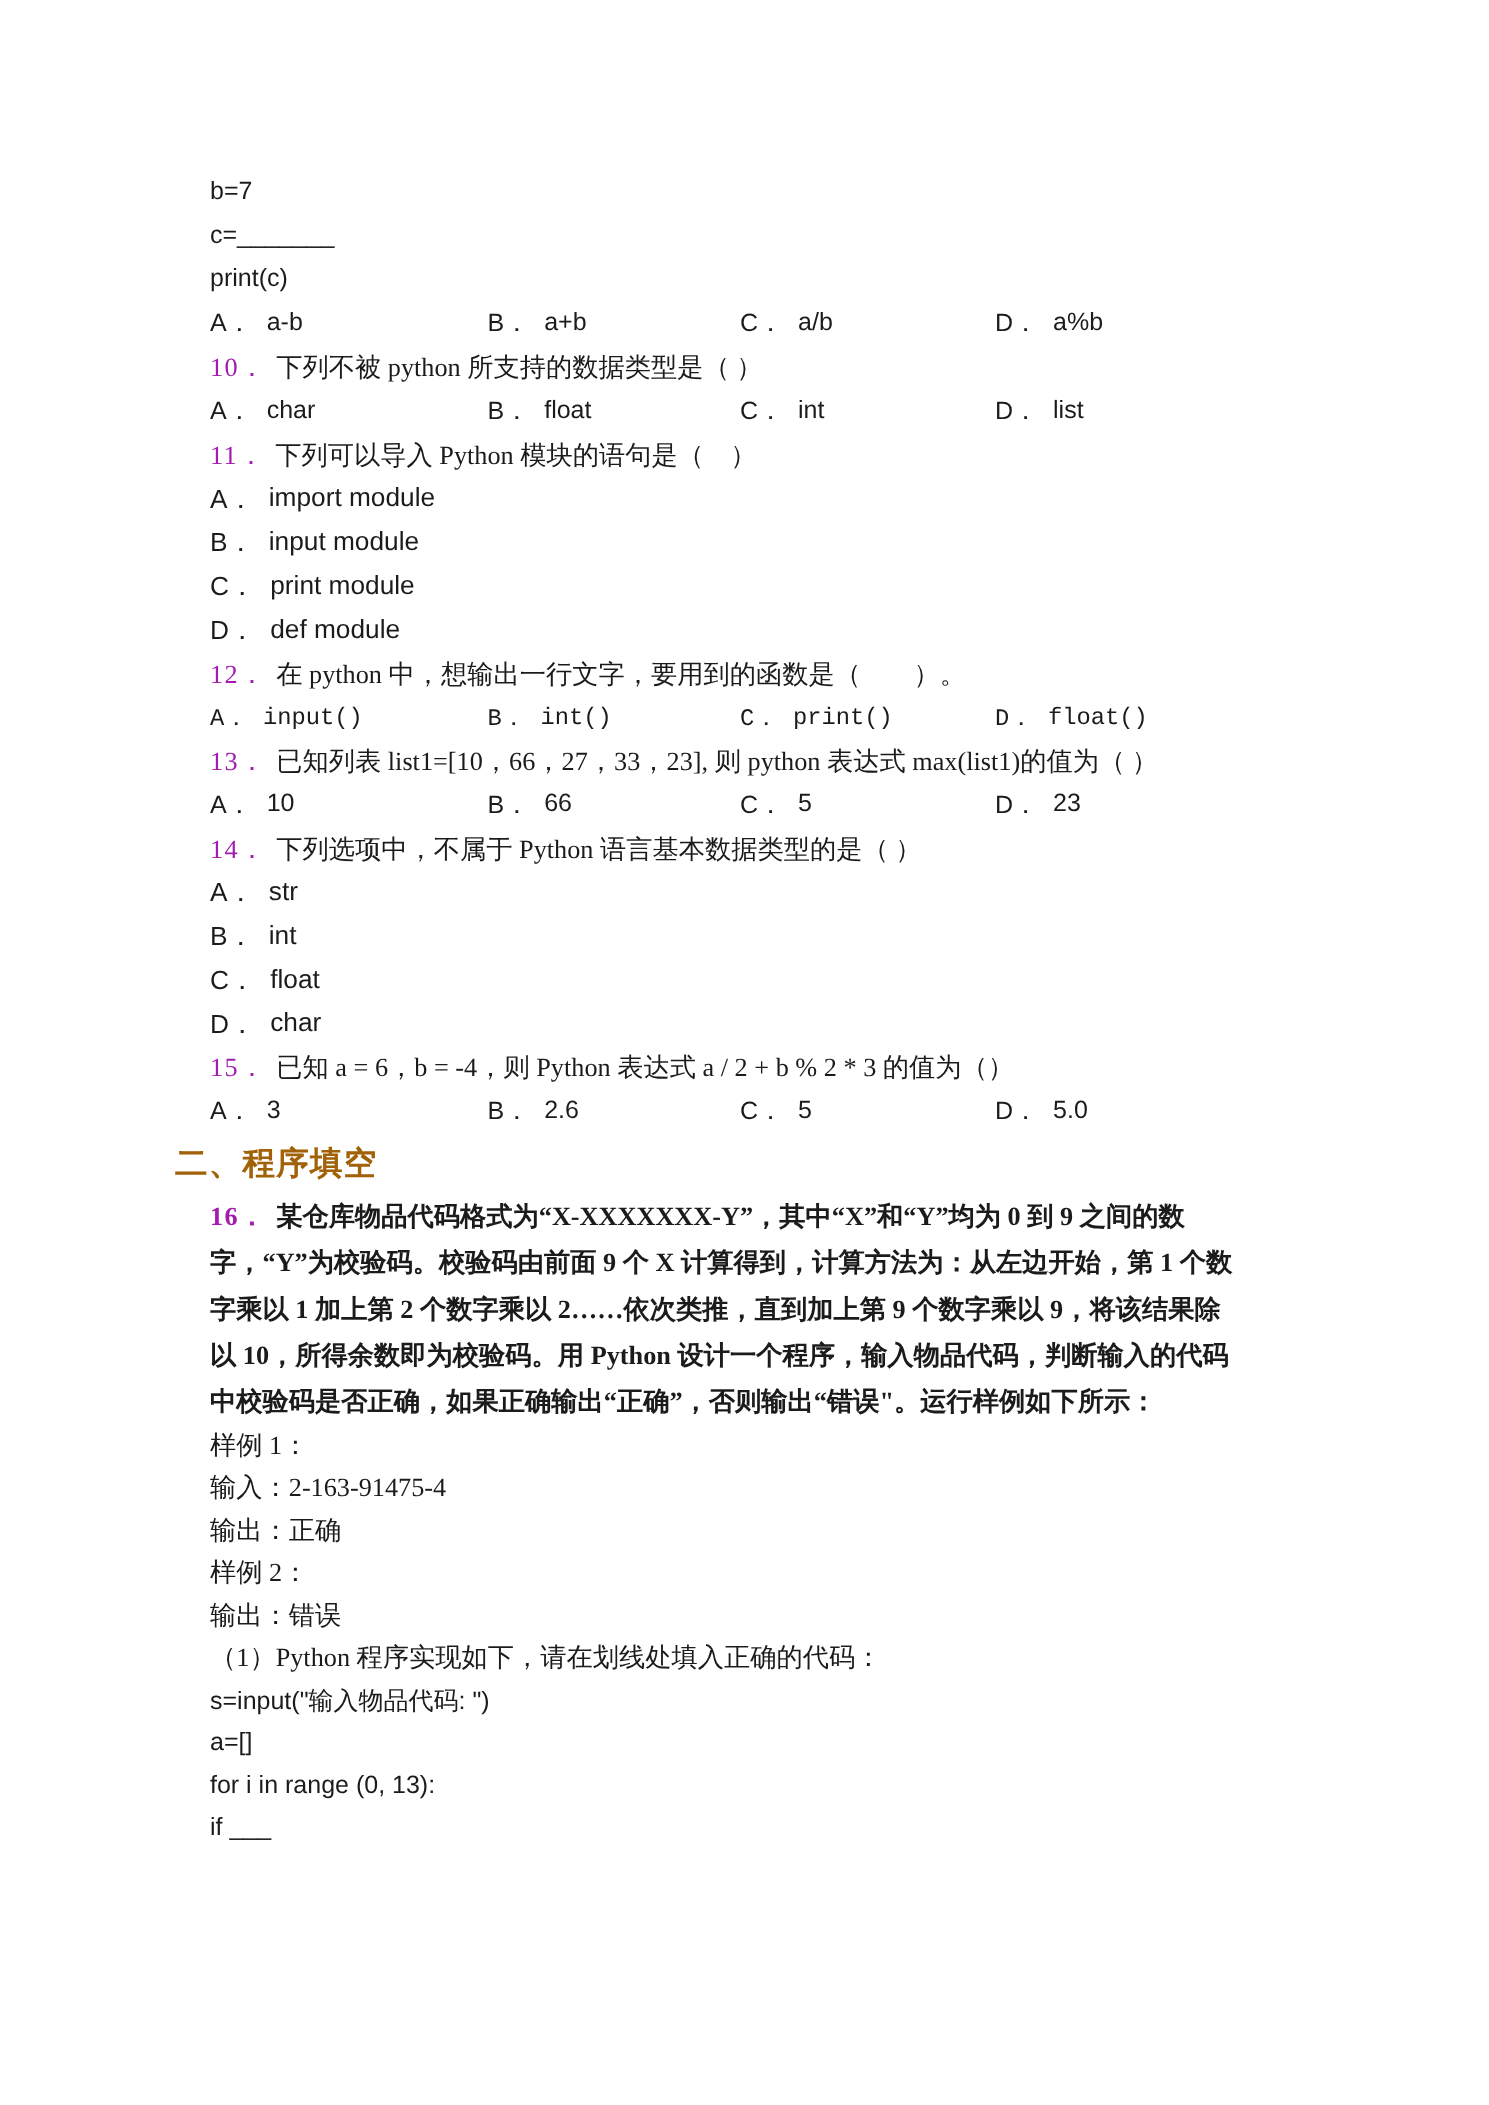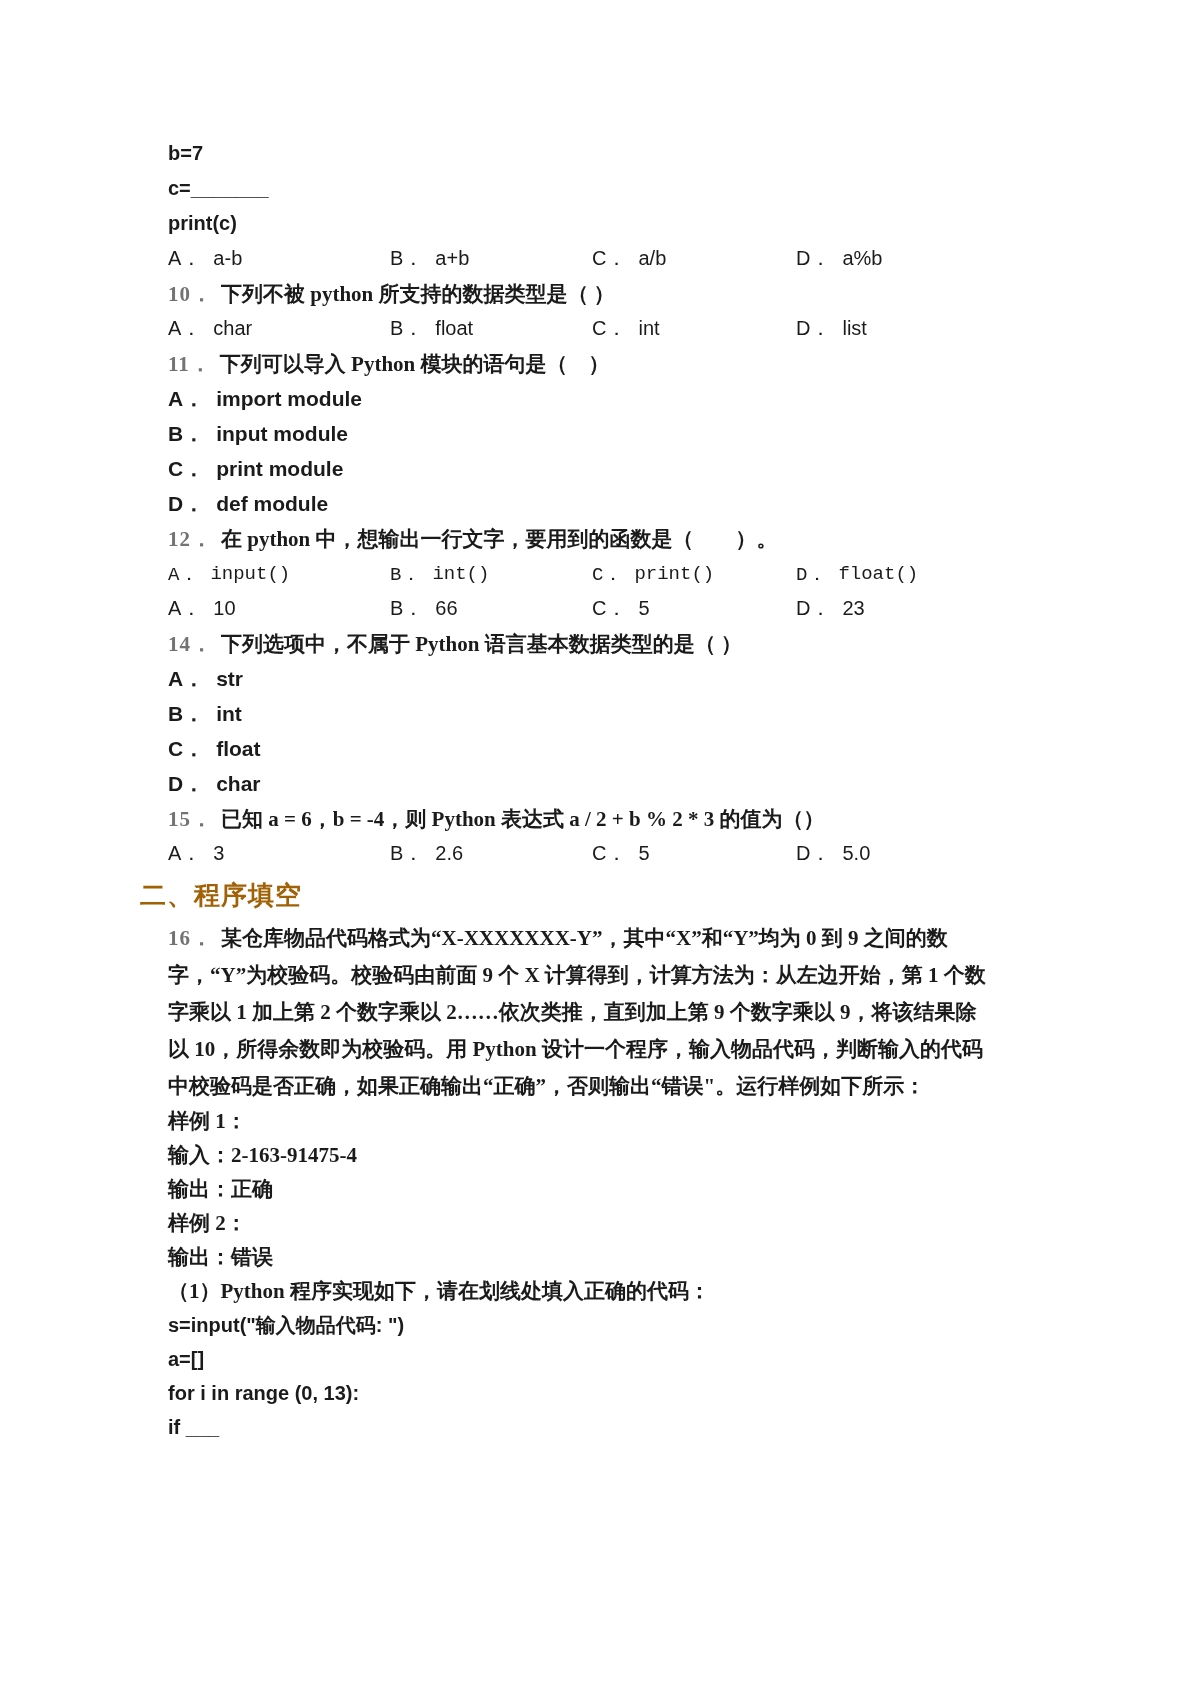--- a/index.html
+++ b/index.html
@@ -15,28 +15,27 @@
     position: absolute;
     left: 168px; top: 136px;
     width: 870px;
   }
   .line {
     height: 35px;
     display: flex;
     align-items: center;
     font-size: 21px;
     white-space: nowrap;
-    font-weight: bold;
   }
   .code-line {
     font-family: "Liberation Sans", sans-serif;
     font-size: 20px;
   }
   .qnum {
-    color: #737373;
+    color: #a21caf;
     font-family: "Liberation Serif", serif;
     margin-right: 8px;
     letter-spacing: 1px;
   }
   .stem-text { font-family: "Liberation Serif", serif; }
   .opt-row { position: relative; height: 35px; }
   .opt {
     position: absolute; top: 0;
     height: 35px;
     display: flex; align-items: center;
@@ -170,20 +169,24 @@
           <span class="opt-text">print()</span>
         </span>
       <span class="opt c4 mono">
           <span class="opt-letter">D．</span>
           <span class="opt-text">float()</span>
         </span>
     </div>
   </section>
 
   <section>
+    <div class="line">
+      <span class="qnum">13．</span>
+      <span class="stem-text">已知列表 list1=[10，66，27，33，23], 则 python 表达式 max(list1)的值为（ ）</span>
+    </div>
     <div class="opt-row">
       <span class="opt c1">
           <span class="opt-letter">A．</span>
           <span class="opt-text">10</span>
         </span>
       <span class="opt c2">
           <span class="opt-letter">B．</span>
           <span class="opt-text">66</span>
         </span>
       <span class="opt c3">

